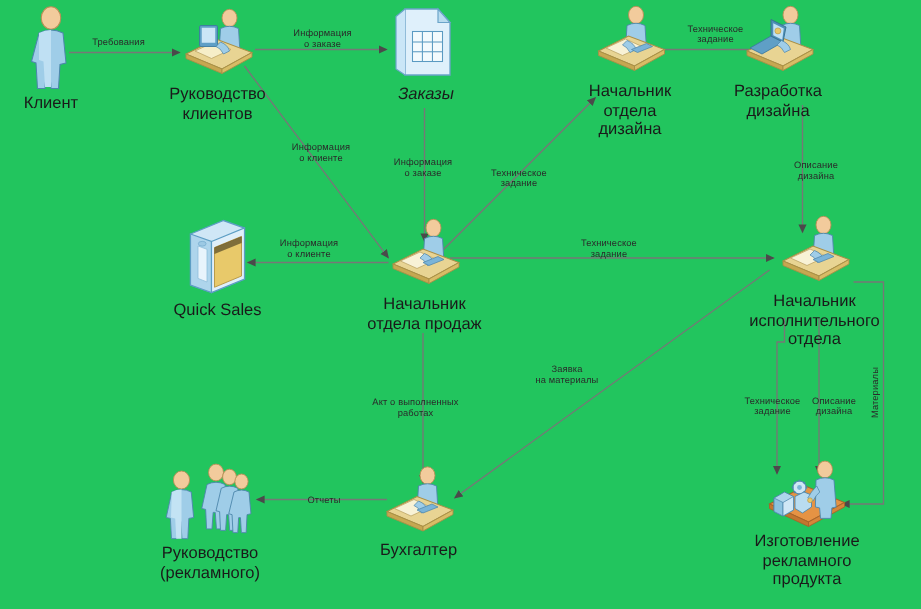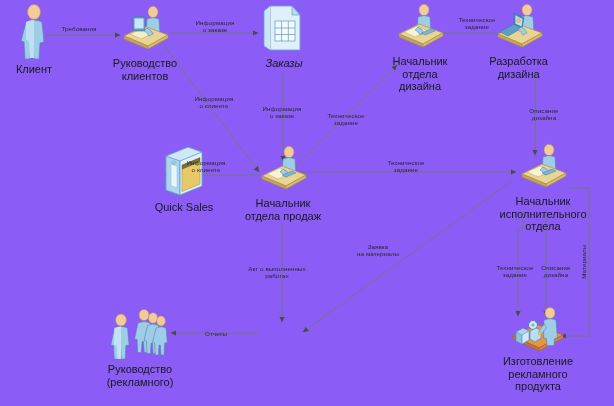--- a/index.html
+++ b/index.html
@@ -1,17 +1,17 @@
 <!DOCTYPE html>
 <html><head>
 <meta charset="utf-8">
 <style>
   html,body{margin:0;padding:0;background:#ffffff;}
   body{font-family:"Liberation Sans", sans-serif;}
-  #canvas{position:relative;width:614px;height:406px;background:#8b5cf6;overflow:hidden;}
+  #canvas{position:relative;width:614px;height:406px;background:#22c55e;overflow:hidden;}
   #edges{position:absolute;left:0;top:0;width:614px;height:406px;}
 
   .node{position:absolute;display:flex;flex-direction:column;align-items:center;}
   .node .icon{display:block;}
   .node .nlabel{margin-top:3px;text-align:center;color:#1a1a1a;font-size:11px;line-height:12.5px;white-space:pre-line;}
 
   .elabel{position:absolute;text-align:center;color:#2a2a2a;font-size:6.2px;line-height:7.4px;
           white-space:pre-line;letter-spacing:.1px;transform-origin:center center;}
 
   .fig{display:block;}
@@ -137,21 +137,21 @@
         <path d="M24,22 L24,11 L34,16 L32,26 z" fill="#4e8fb8" stroke="#36708f" stroke-width=".6"></path>
         <path d="M25.5,21.5 L25.5,13.5 L32.5,17 L31.5,24.5 z" fill="#bfe2f5"></path>
         <circle cx="28.6" cy="18.6" r="2" fill="#e8c96a" stroke="#b4933f" stroke-width=".4"></circle>
         <path d="M31,25 q5,2 6,6 l-4,2 q-2,-4 -5,-5 z" fill="#9fcde8" stroke="#4d87ac" stroke-width=".5"></path>
       </svg>
     </span>
     <span class="nlabel">Разработка
 дизайна</span>
   </div>
 
-  <div class="node" style="left:114px;top:142px;width:62px;margin-left:39px;">
+  <div class="node" style="left:114px;top:142px;width:62px;">
     <span class="icon">
       <svg class="fig" width="48" height="56" viewBox="0 0 48 56">
         <path d="M6,14 L28,5 L42,10 L42,44 L20,53 L6,48 z" fill="#cfe7f6" stroke="#5d9ec4" stroke-width=".9"></path>
         <path d="M6,14 L20,19 L20,53 L6,48 z" fill="#aed5ec" stroke="#5d9ec4" stroke-width=".8"></path>
         <path d="M20,19 L42,10 L42,44 L20,53 z" fill="#dfeffa" stroke="#5d9ec4" stroke-width=".8"></path>
         <path d="M11,22 L17,24.2 L17,46 L11,43.6 z" fill="#e8f4fc" stroke="#8cbcd9" stroke-width=".5"></path>
         <path d="M22,23 L40,15.6 L40,42 L22,49.5 z" fill="#e8c96a" stroke="#b4933f" stroke-width=".6"></path>
         <path d="M22,23 L40,15.6 L40,20 L22,27.4 z" fill="#f2ddа0" stroke="none" opacity=".45"></path>
         <ellipse cx="13.8" cy="20.5" rx="2.6" ry="1.6" fill="#9cc9e4" stroke="#6ba4c9" stroke-width=".4"></ellipse>
       </svg>
@@ -207,20 +207,35 @@
 
         <ellipse cx="16" cy="14" rx="5.4" ry="6" fill="#f2cb9c" stroke="#b98f55" stroke-width=".6"></ellipse>
         <path d="M9.5,22 q6.5,-3.2 13,0 l1.6,17 -3.2,.6 -.7,13.5 -3.9,0 -.8,-11.5 -1.5,0 -.8,11.5 -3.9,0 -.7,-13.5 -2.8,-.6 z" fill="#9fcde8" stroke="#4d87ac" stroke-width=".6"></path>
         <path d="M9.5,22 q3.2,-1.6 6.5,-1.6 l0,32.7 -3.5,0 -.7,-13.5 -2.8,-.6 z" fill="#c3e3f4"></path>
       </svg>
     </span>
     <span class="nlabel">Руководство
 (рекламного)</span>
   </div>
 
+  <div class="node" style="left:244px;top:310px;width:70px;">
+    <span class="icon">
+      <svg class="fig" width="58" height="48" viewBox="0 0 58 48">
+        <ellipse cx="35" cy="7" rx="5" ry="5.8" fill="#f2cb9c" stroke="#b98f55" stroke-width=".6"></ellipse>
+        <path d="M29,14 q6,-3 12,0 l1,16 -14,0 z" fill="#9fcde8" stroke="#4d87ac" stroke-width=".6"></path>
+        <path d="M8,31 L28,21 L52,30 L32,41 z" fill="#e8d493" stroke="#a98f46" stroke-width=".7"></path>
+        <path d="M8,31 L32,41 L32,44 L8,34 z" fill="#c6a751" stroke="#a98f46" stroke-width=".6"></path>
+        <path d="M32,41 L52,30 L52,33 L32,44 z" fill="#d8bc66" stroke="#a98f46" stroke-width=".6"></path>
+        <path d="M13,29 L26,23 L37,28 L24,34 z" fill="#f8f2d6" stroke="#b9a262" stroke-width=".5"></path>
+        <path d="M29,24 q5,2 6,6 l-4,2 q-2,-4 -5,-5 z" fill="#9fcde8" stroke="#4d87ac" stroke-width=".5"></path>
+        <path d="M28,30 L38,26 L42,28 L32,32 z" fill="#7ab4d8" stroke="#4d87ac" stroke-width=".5"></path>
+      </svg>
+    </span>
+    <span class="nlabel">Бухгалтер</span>
+  </div>
 
   <div class="node" style="left:494px;top:304px;width:88px;">
     <span class="icon">
       <svg class="fig" width="62" height="48" viewBox="0 0 62 48">
 
         <path d="M6,32 L30,20 L56,31 L32,44 z" fill="#e59344" stroke="#a8632a" stroke-width=".7"></path>
         <path d="M6,32 L32,44 L32,47 L6,35 z" fill="#c2762f" stroke="#a8632a" stroke-width=".6"></path>
         <path d="M32,44 L56,31 L56,34 L32,47 z" fill="#d6853a" stroke="#a8632a" stroke-width=".6"></path>
 
         <path d="M9,28 L16,24 L22,27 L22,36 L15,40 L9,37 z" fill="#aed5ec" stroke="#4d87ac" stroke-width=".6"></path>

